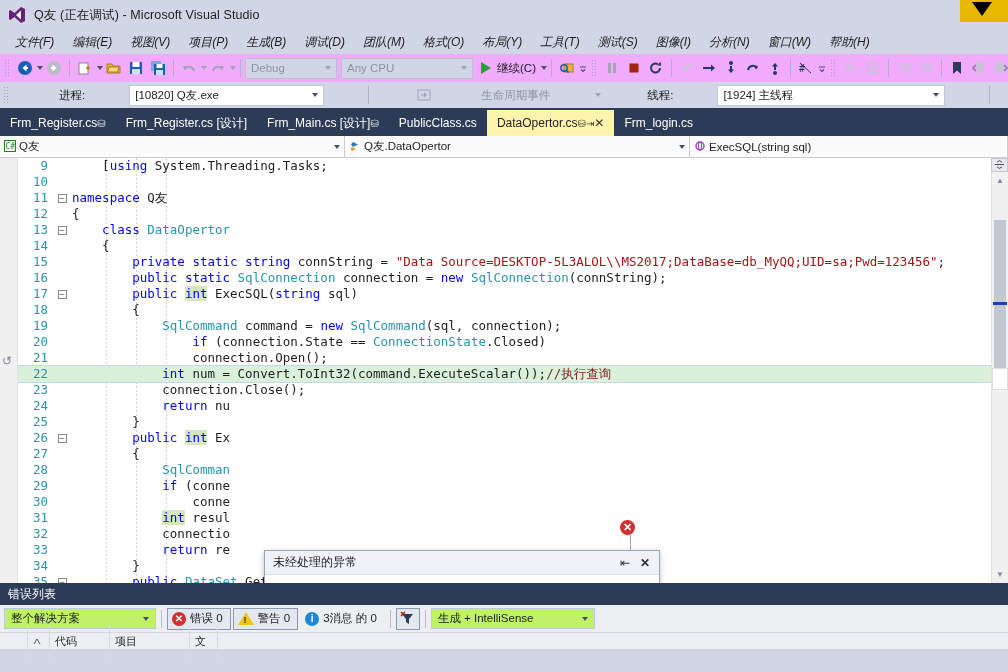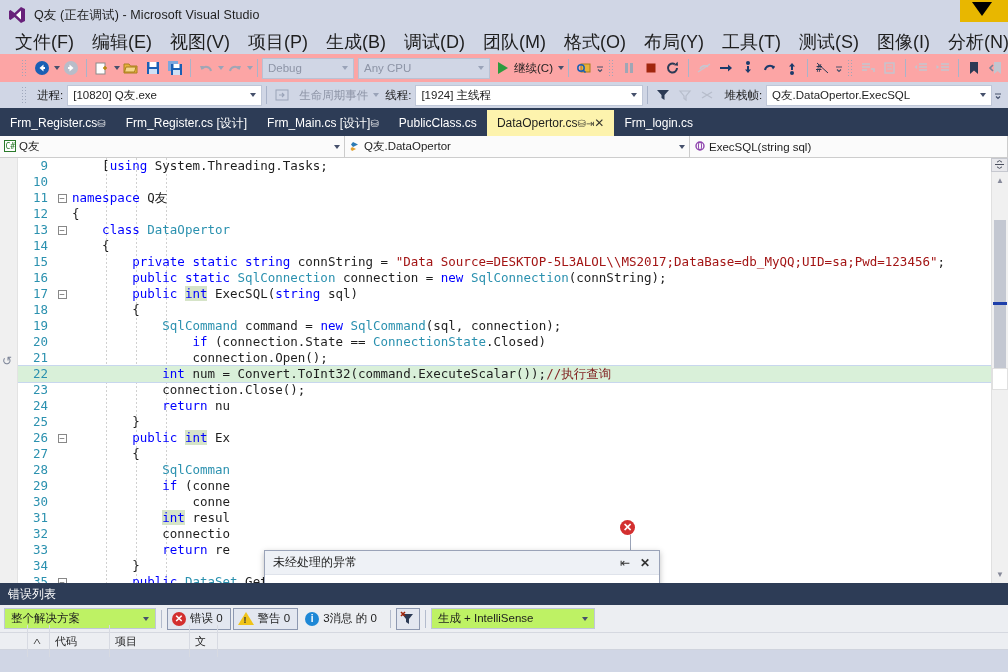--- a/index.html
+++ b/index.html
@@ -29,24 +29,24 @@
     background: #e8b700;
   }
   .title-flag:after {
     content: ""; position: absolute; left: 12px; top: 2px;
     border-left: 10px solid transparent; border-right: 10px solid transparent;
     border-top: 14px solid #000;
   }
 
   
   .menubar { height: 24px; background: #d0d6e5; display: flex; align-items: center; padding-left: 6px; }
-  .menu-item { padding: 3px 9px; font-size: 18px; color: #1e1e1e; cursor: default; white-space: nowrap; }
-
-  
-  .toolbar { height: 28px; background: #fca5a5; display: flex; align-items: center; padding-left: 18px; }
+  .menu-item { padding: 3px 9px; font-size: 12px; color: #1e1e1e; cursor: default; white-space: nowrap; font-style: italic; }
+
+  
+  .toolbar { height: 28px; background: #f0abfc; display: flex; align-items: center; padding-left: 1px; }
   .grip { width: 7px; height: 18px; margin: 0 3px;
     background-image: radial-gradient(#9aa3b8 38%, transparent 40%);
     background-size: 3px 3px; opacity: .9; flex: 0 0 auto; }
   .tb-btn { width: 22px; height: 22px; display: flex; align-items: center; justify-content: center;
     position: relative; flex: 0 0 auto; color: #3a4a6a; }
   .tb-sep { width: 1px; height: 18px; background: #a9b3c9; margin: 0 4px; flex: 0 0 auto; }
   .caret { width: 0; height: 0; border-left: 3px solid transparent; border-right: 3px solid transparent;
     border-top: 4px solid #45506b; margin-left: 1px; flex: 0 0 auto; }
   .caret.dim { border-top-color: #9aa3b8; }
   .combo {
@@ -55,22 +55,22 @@
   }
   .combo.disabled { background: #d0d6e5; color: #8d94a6; border-color: #b9c1d3; }
   .combo .combo-val { flex: 1 1 auto; overflow: hidden; white-space: nowrap; }
   .combo .combo-caret { width: 14px; display: flex; align-items: center; justify-content: center; }
   .play-tri { width: 0; height: 0; border-top: 6px solid transparent; border-bottom: 6px solid transparent;
     border-left: 10px solid #2e9b3e; }
   .lbl { font-size: 11.5px; color: #1e1e1e; margin: 0 4px 0 6px; white-space: nowrap; flex: 0 0 auto; }
   .lbl.dim { color: #8d94a6; }
 
   
-  .debugbar { height: 28px; background: #d0d6e5; display: flex; align-items: center; padding-left: 18px;
-    border-bottom: 2px solid #2d3c56; }
+  .debugbar { height: 28px; background: #d0d6e5; display: flex; align-items: center; padding-left: 0;
+    border-bottom: 2px solid #2d3c56; gap: 40px; }
 
   
   .tabbar { height: 26px; background: #2d3c56; display: flex; align-items: stretch; }
   .tab { display: flex; align-items: center; padding: 0 10px; font-size: 12px; color: #ffffff;
     white-space: nowrap; cursor: default; }
   .tab.active { background: #fdf3ad; color: #1e1e1e; }
   .tab .pinglyph { font-size: 10px; opacity: .85; }
   .tab .closeglyph { font-size: 12px; opacity: .9; }
 
   

